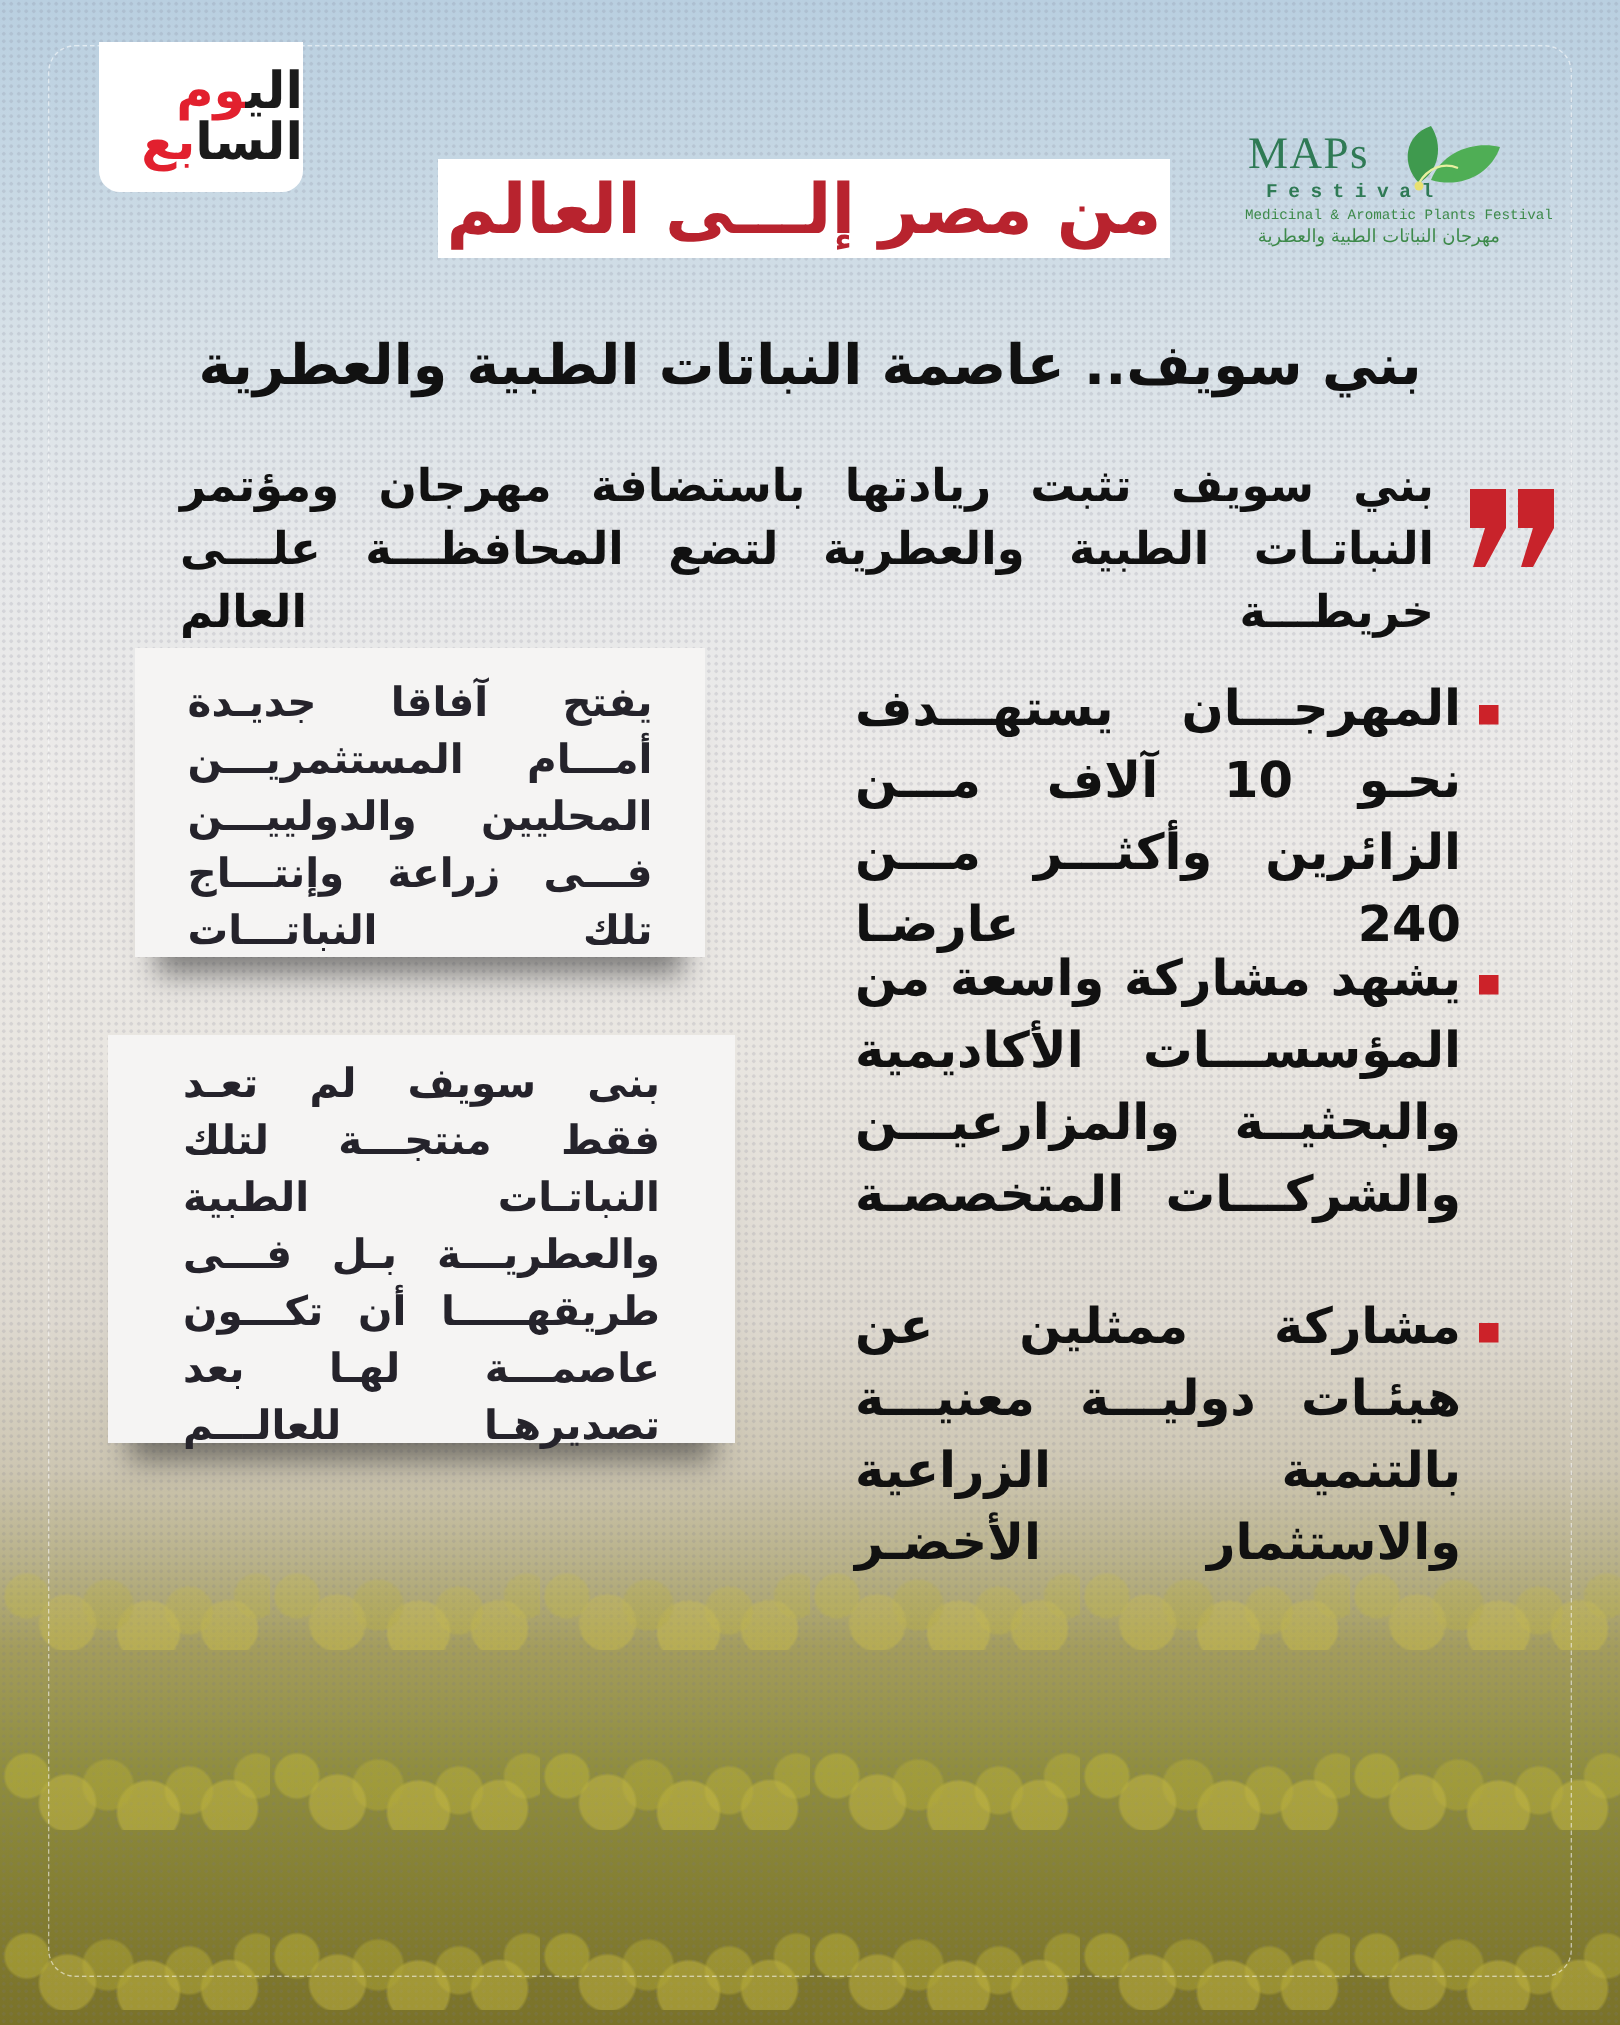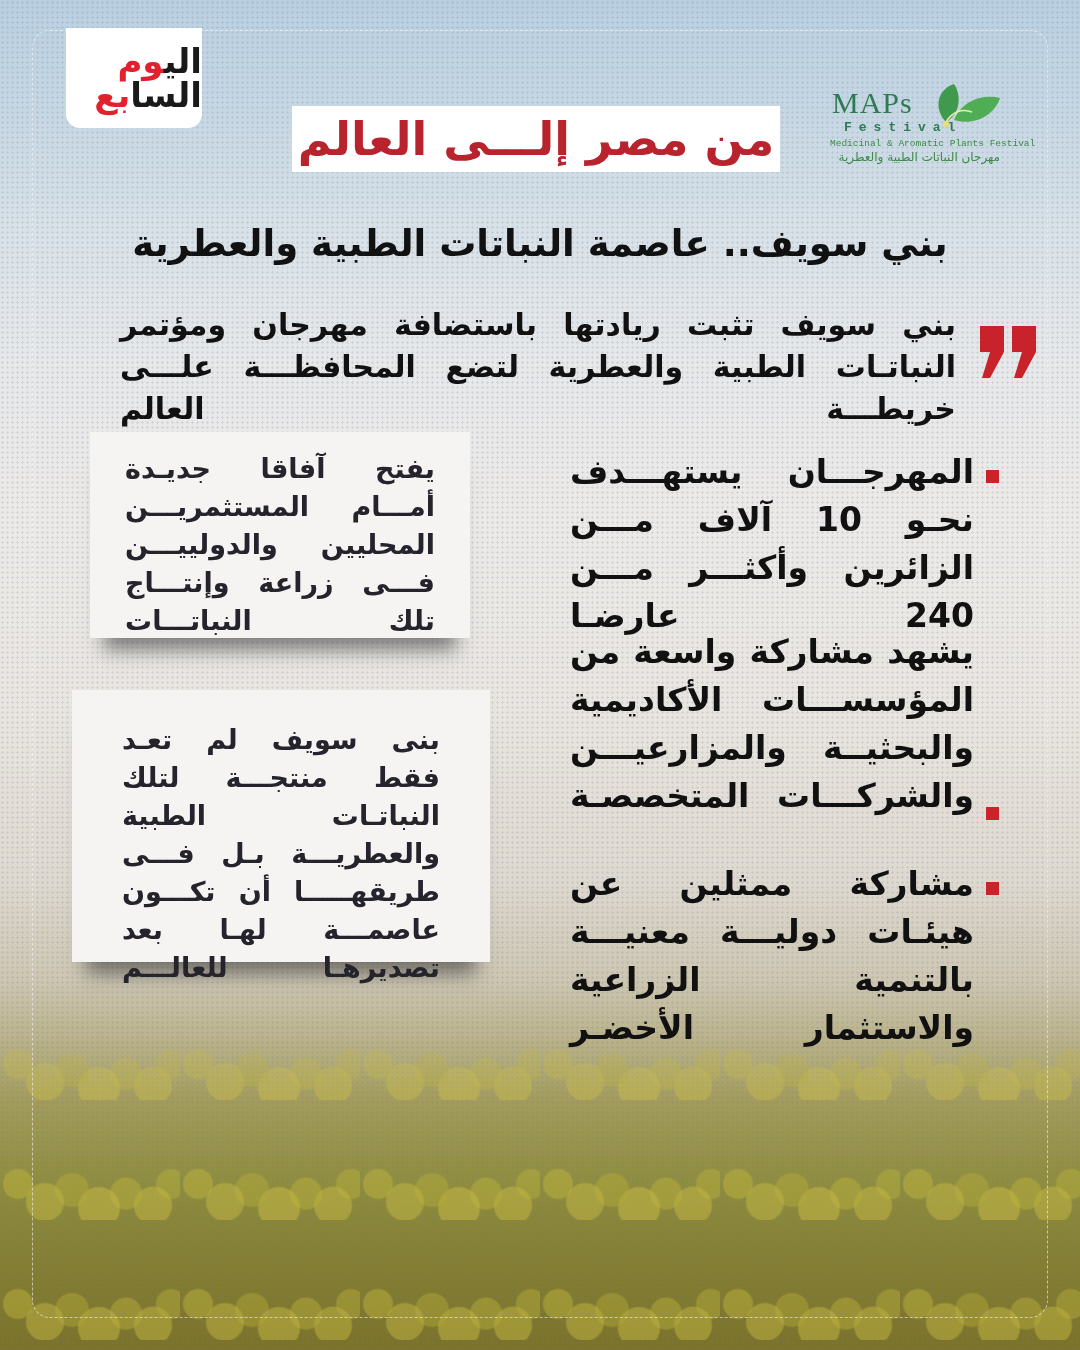--- a/index.html
+++ b/index.html
@@ -184,28 +184,28 @@
     <path d="M34 4 H58 V30 L44 56 H36 L44 30 H34 Z" fill="#c8232b"></path>
   </svg>
   <div class="quote-text">بني سويف تثبت ريادتها باستضافة مهرجان ومؤتمر النباتـات الطبية والعطرية لتضع المحافظـــة علـــى خريطـــة العالم</div>
 </div>
 
 <div class="bullets">
   <div class="bullet" style="top:448px;">
     <span class="square-icon"></span>
     <div class="btext">المهرجـــان يستهـــدف نحـو 10 آلاف مـــن الزائرين وأكثـــر مـــن 240 عارضـا</div>
   </div>
-  <div class="bullet" style="top:628px;align-items:flex-end;">
+  <div class="bullet" style="top:628px;">
     <span class="square-icon"></span>
     <div class="btext">يشهد مشاركة واسعة من المؤسســـات الأكاديمية والبحثيــة والمزارعيـــن والشركـــات المتخصصـة</div>
   </div>
   <div class="bullet" style="top:860px;">
     <span class="square-icon"></span>
     <div class="btext">مشاركة ممثلين عن هيئـات دوليـــة معنيـــة بالتنمية الزراعية والاستثمار الأخضـر</div>
   </div>
 </div>
 
 <div class="card" style="left:90px; top:432px; width:380px; height:206px; padding-top:18px;">
   <div class="ctext" style="width:310px;">يفتح آفاقا جديـدة أمـــام المستثمريـــن المحليين والدولييـــن فـــى زراعة وإنتـــاج تلك النباتـــات</div>
 </div>
-<div class="card" style="left:72px; top:690px; width:418px; height:272px; padding-top:31px;">
+<div class="card" style="left:72px; top:690px; width:418px; height:272px; padding-top:14px;">
   <div class="ctext" style="width:318px;">بنى سويف لم تعـد فقط منتجـــة لتلك النباتـات الطبية والعطريـــة بـل فـــى طريقهـــــا أن تكـــون عاصمـــة لهـا بعد تصديرهـا للعالـــم</div>
 </div>
 
 </body></html>

